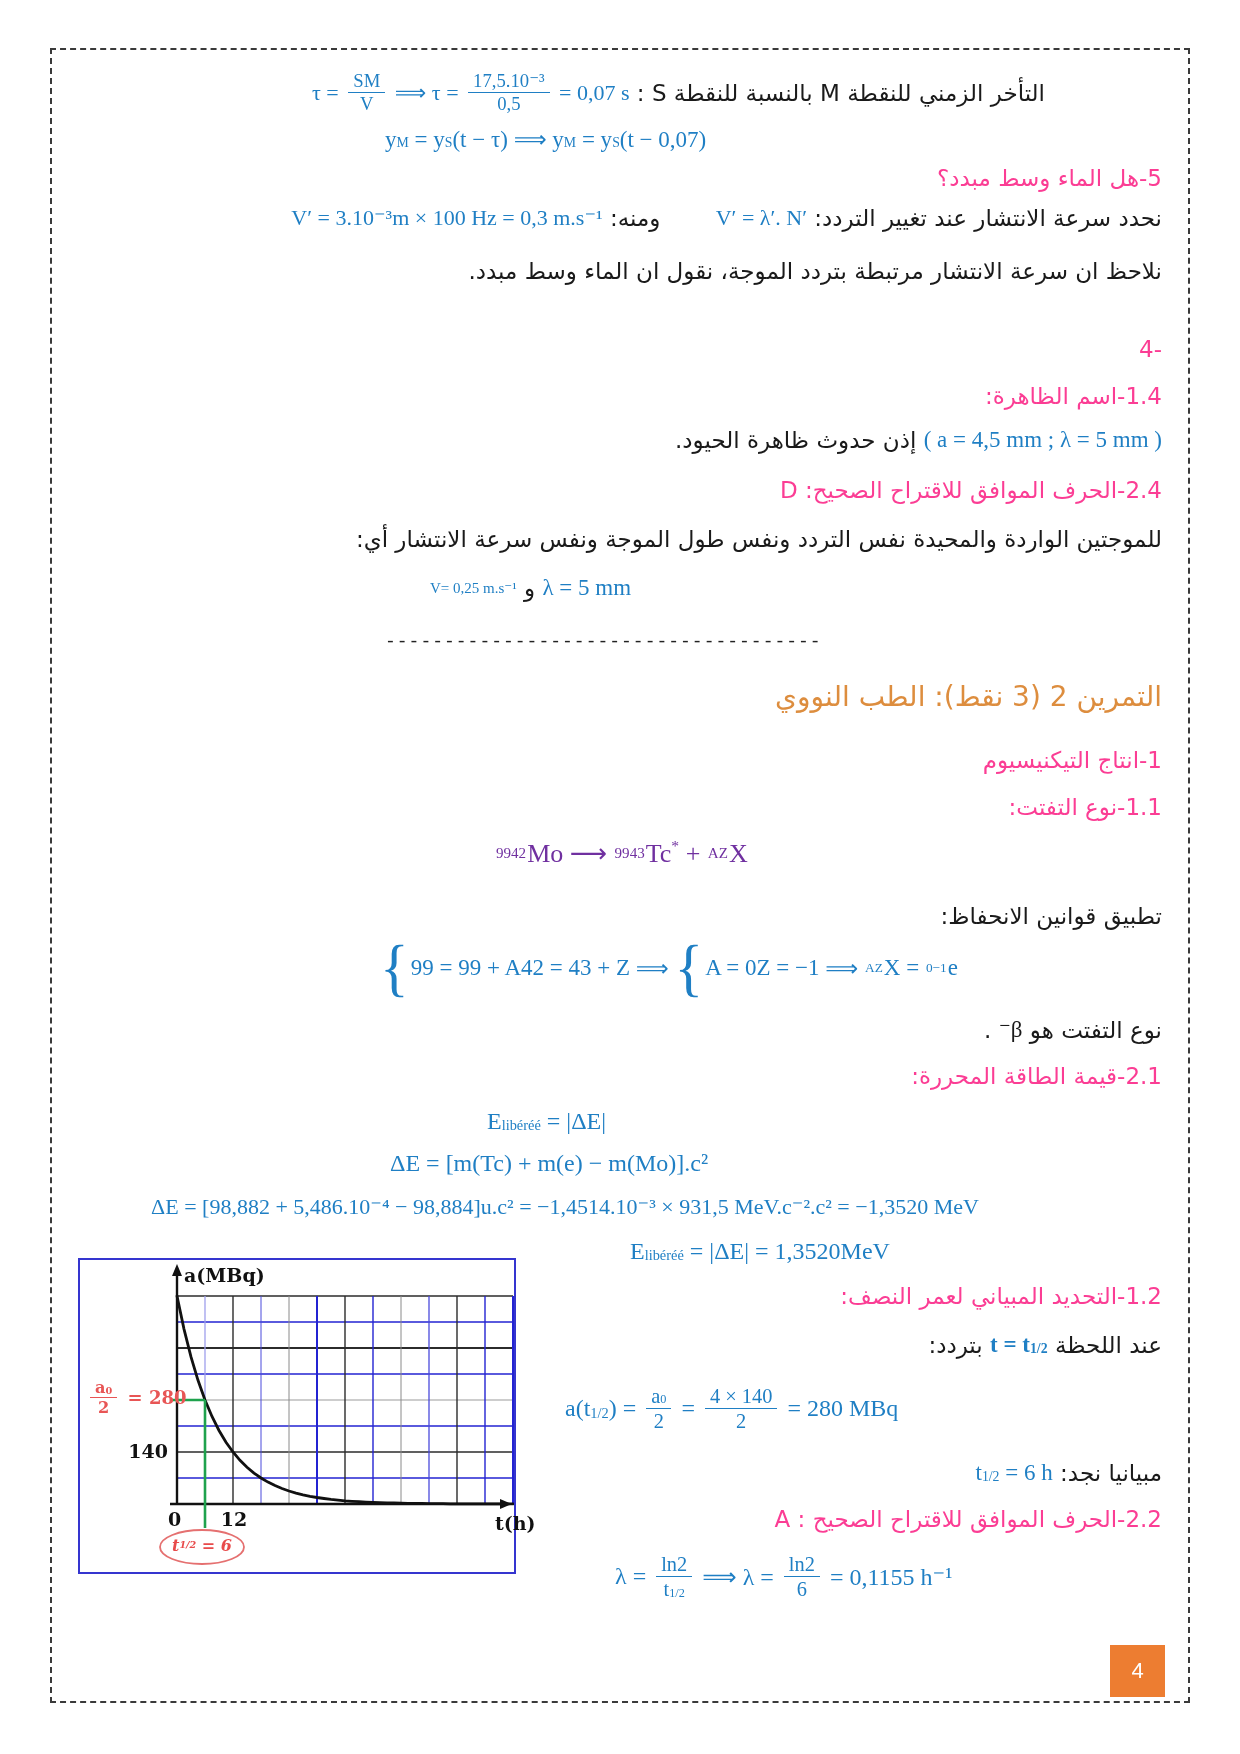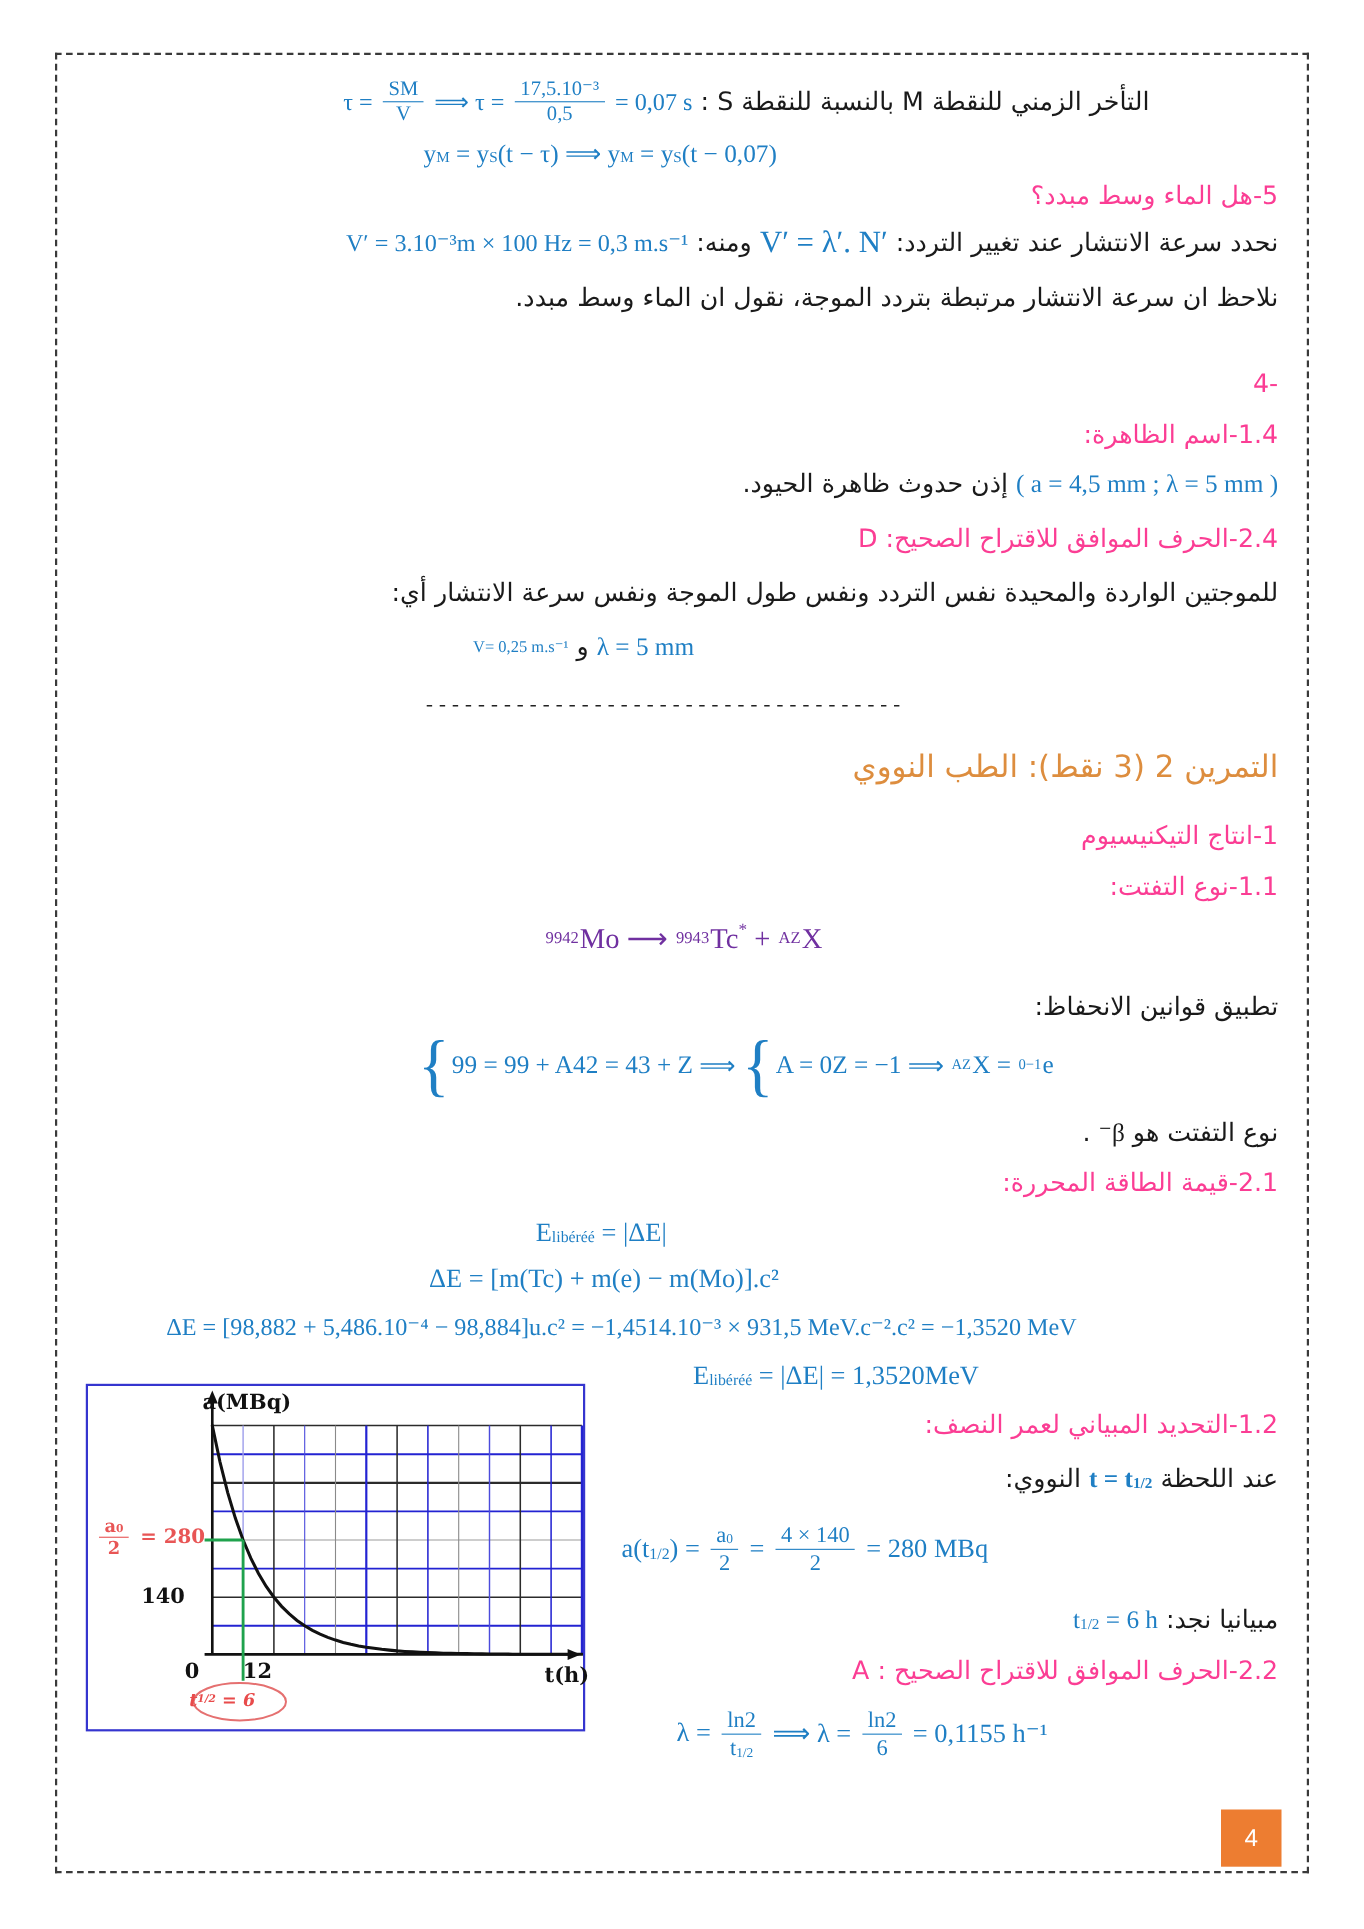--- a/index.html
+++ b/index.html
@@ -31,21 +31,21 @@
   .f-stack{display:inline-flex;align-items:flex-end;
            font-size:0.58em;line-height:1.08;margin:0 1px;vertical-align:middle;}
   .f-sys{display:inline-flex;align-items:center;vertical-align:middle;}
   .f-brace{font-size:2.6em;line-height:0.95;font-weight:400;margin-right:2px;transform:scaleY(1.05);}
   .f-rows{display:inline-flex;flex-direction:row;}
   .f-row{line-height:1.3;white-space:pre;}
   .title{font-size:28px;}
   .sep{font-family:"Liberation Mono",monospace;font-size:18px;letter-spacing:1px;color:#222;}
   
   .chart-box{position:absolute;left:78px;top:1258px;width:434px;height:312px;
-             border:2px solid #3535cf;background:#fff;box-sizing:content-box;padding-left:16px;}
+             border:2px solid #3535cf;background:#fff;box-sizing:content-box;}
   .chart-label{position:absolute;font-family:"DejaVu Serif",serif;font-weight:bold;
                color:#111;font-size:19px;white-space:nowrap;}
   .chart-red{position:absolute;color:#e85555;font-family:"DejaVu Serif",serif;
              font-weight:bold;font-size:18px;display:flex;align-items:center;white-space:nowrap;}
   .chart-red .f-frac{font-size:0.9em;}
   .half-life-note{position:absolute;color:#e84b4b;font-family:"DejaVu Serif",serif;
              font-weight:bold;font-style:italic;font-size:16px;display:flex;justify-content:center;}
   .page-badge{position:absolute;left:1110px;top:1645px;width:55px;height:52px;
               background:#ed7d31;color:#fff;font-size:22px;display:flex;
               align-items:center;justify-content:center;font-family:"Liberation Sans",sans-serif;}
@@ -61,21 +61,21 @@
 </div>
 
 <div class="abs fml blue" style="top:126px;left:385px;font-size:23px;"><span class="f-txt">y</span><span class="f-sub">M</span><span class="f-txt"> = y</span><span class="f-sub">S</span><span class="f-txt">(t − τ) ⟹ y</span><span class="f-sub">M</span><span class="f-txt"> = y</span><span class="f-sub">S</span><span class="f-txt">(t − 0,07)</span></div>
 
 <div class="abs rline pink" style="top:165px;right:78px;">
   <span>5-هل الماء وسط مبدد؟</span>
 </div>
 
 <div class="abs rline" style="top:205px;right:78px;">
   <span class="ar black">نحدد سرعة الانتشار عند تغيير التردد: </span>
-  <span class="fml blue" style="font-size:28px;"><span class="f-txt">V′ = λ′. N′</span></span>
+  <span class="fml blue" style="font-size:22px;margin-left:48px;"><span class="f-txt">V′ = λ′. N′</span></span>
   <span class="ar black"> ومنه: </span>
   <span class="fml blue" style="font-size:22px;"><span class="f-txt">V′ = 3.10⁻³m × 100 Hz = 0,3 m.s⁻¹</span></span>
 </div>
 
 <div class="abs rline black" style="top:258px;right:78px;">
   <span class="ar">نلاحظ ان سرعة الانتشار مرتبطة بتردد الموجة، نقول ان الماء وسط مبدد.</span>
 </div>
 
 <div class="abs rline pink" style="top:336px;right:78px;">
   <span>-4</span>
@@ -201,21 +201,21 @@
     </div>
 </div>
 
 <div class="abs rline pink" style="top:1283px;right:78px;justify-content:center;">
   <span>1.2-التحديد المبياني لعمر النصف:</span>
 </div>
 
 <div class="abs rline" style="top:1332px;right:78px;">
   <span class="ar black">عند اللحظة </span>
   <span class="fml blue" style="font-size:23px;font-weight:bold;"><span class="f-txt">t = t</span><span class="f-sub">1/2</span></span>
-  <span class="ar black"> النووي:</span>
+  <span class="ar black"> بتردد:</span>
 </div>
 
 <div class="abs fml blue" style="top:1384px;left:565px;font-size:24px;"><span class="f-txt">a(t</span><span class="f-sub">1/2</span><span class="f-txt">) = </span><span class="f-frac"><span class="f-num"><span class="f-txt">a</span><span class="f-sub">0</span></span><span class="f-den"><span class="f-txt">2</span></span></span><span class="f-txt"> = </span><span class="f-frac"><span class="f-num"><span class="f-txt">4 × 140</span></span><span class="f-den"><span class="f-txt">2</span></span></span><span class="f-txt"> = 280 MBq</span></div>
 
 <div class="abs rline" style="top:1460px;right:78px;">
   <span class="ar black">مبيانيا نجد: </span>
   <span class="fml blue" style="font-size:23px;"><span class="f-txt">t</span><span class="f-sub">1/2</span><span class="f-txt"> = 6 h</span></span>
 </div>
 
 <div class="abs rline pink" style="top:1506px;right:78px;">

